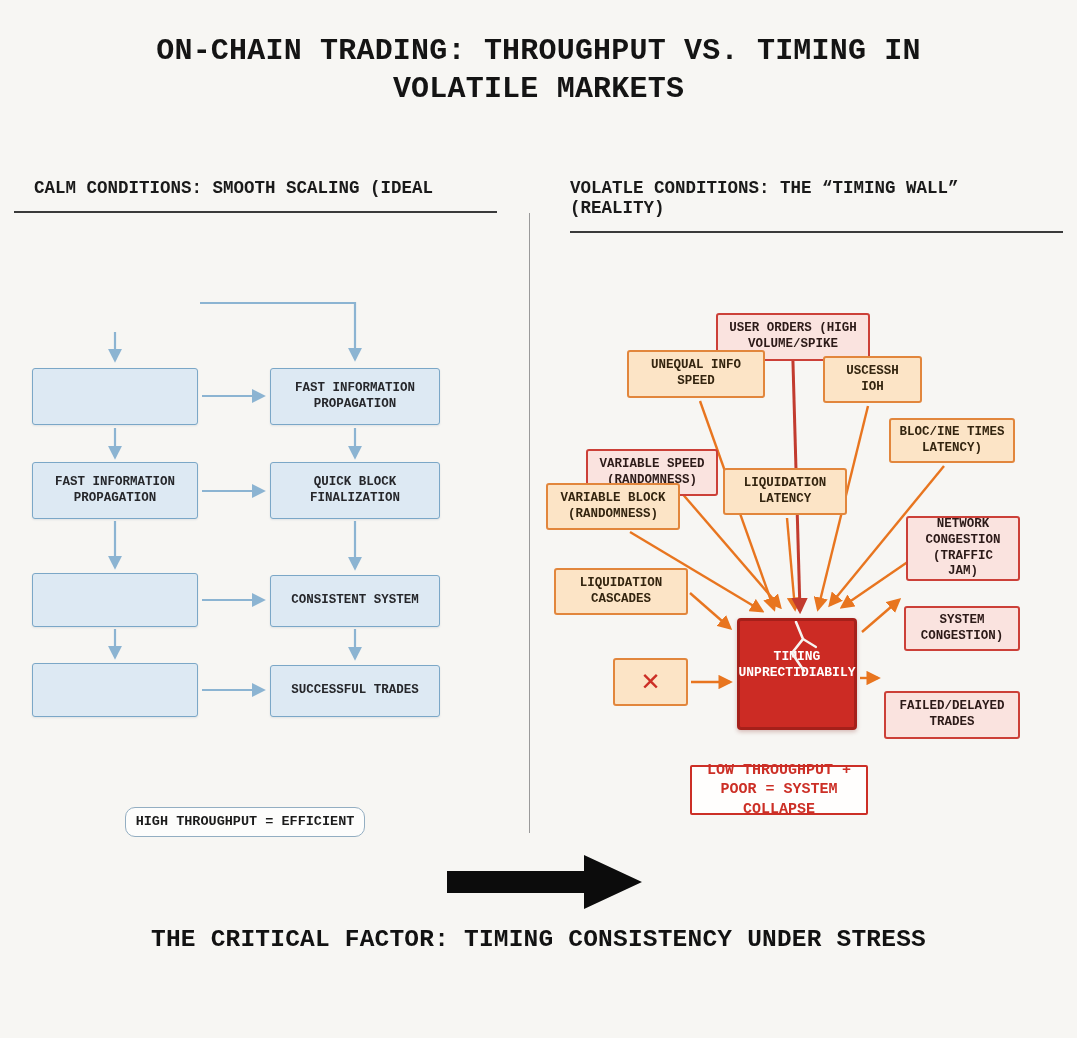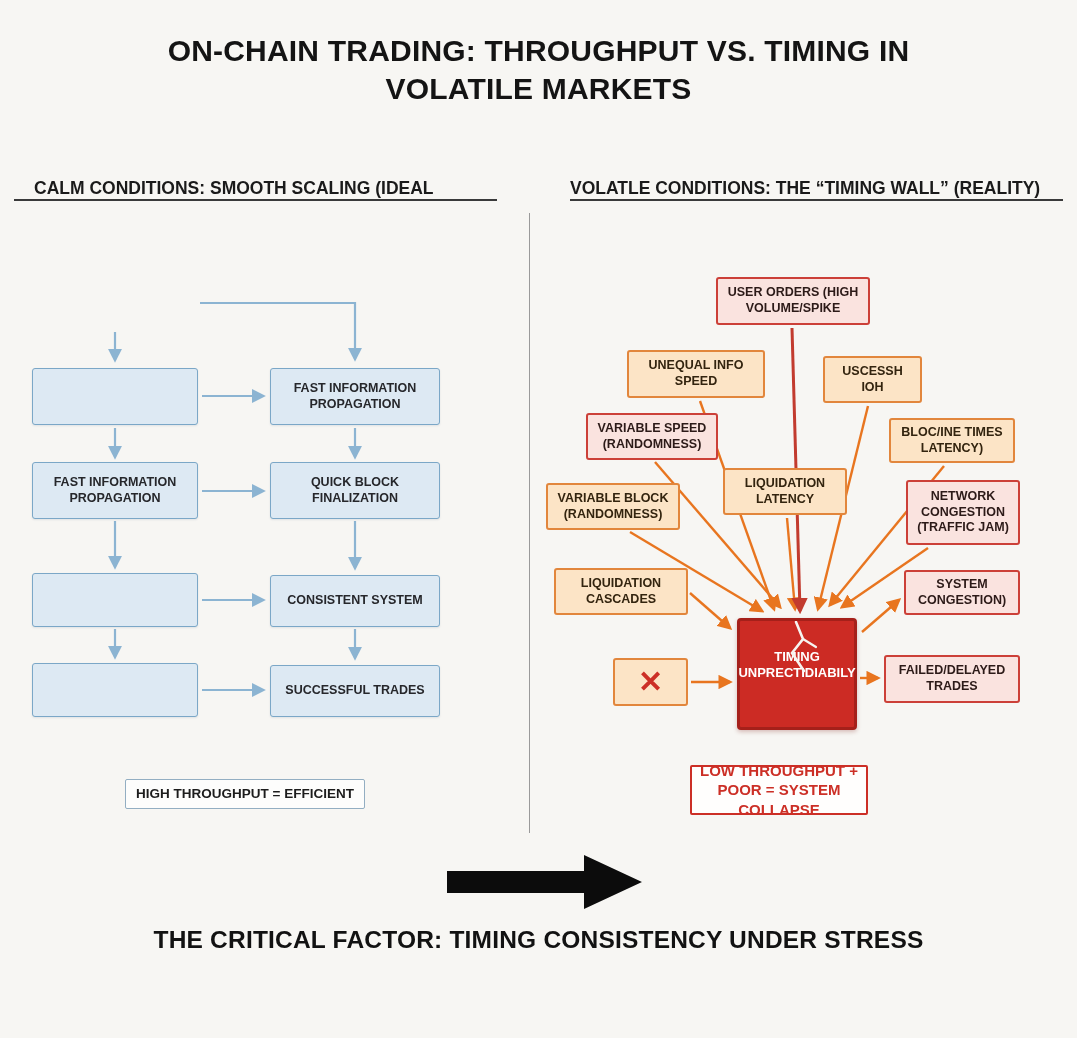--- a/index.html
+++ b/index.html
@@ -1,45 +1,45 @@
 <!DOCTYPE html>
 <html><head>
 <meta charset="utf-8">
 <style>
   html,body{margin:0;padding:0;background:#f7f6f3;}
   .canvas{
     position:relative;width:1077px;height:1038px;background:#f7f6f3;
-    font-family:Liberation Sans, sans-serif;overflow:hidden;
+    font-family:Liberation Mono, monospace;overflow:hidden;
   }
   .abs{position:absolute;}
   .title{
     left:0;top:32px;width:1077px;text-align:center;
     font-size:30px;font-weight:bold;color:#141414;line-height:1.28;
     letter-spacing:0.2px;
   }
   .title span{display:inline-block;max-width:840px;}
   .panel-header{
     font-size:17.5px;font-weight:bold;color:#1a1a1a;
-    padding-bottom:0;border-bottom:2px solid #3a3a3a;
+    padding-bottom:13px;border-bottom:2px solid #3a3a3a;
   }
   .hdr-left{left:14px;top:178px;width:483px;padding-left:20px;box-sizing:border-box;}
   .hdr-right{left:570px;top:178px;width:493px;box-sizing:border-box;}
   .divider{left:529px;top:213px;width:1px;height:620px;background:#9a9a9a;}
   .layer{left:0;top:0;pointer-events:none;}
   .node{
     position:absolute;box-sizing:border-box;display:flex;align-items:center;justify-content:center;
     text-align:center;font-weight:bold;font-size:12.5px;line-height:1.25;color:#26272b;
     border-radius:3px;padding:4px 8px;
   }
   .blue{background:#dde9f3;border:1.5px solid #7ba7c7;box-shadow:0 1px 2px rgba(60,90,120,.12);}
   .orange{background:#fce4c6;border:2px solid #e2863c;color:#33240f;}
-  .pink{background:#fae3df;border:2px solid #cc4038;color:#2c1a18;}
+  .pink{background:#fae3df;border:2px solid #cc4038;color:#2c1a18;margin-top:36px;}
   .caption-left{
     background:#fdfdfc;border:1.5px solid #93aec2;color:#1c1c1c;
-    font-size:13.5px;border-radius:2px;
+    font-size:13.5px;border-radius:10px;margin-top:28px;
   }
   .caption-right{
     background:#fffefd;border:2px solid #cc2f26;color:#cc2f26;
     font-size:15px;border-radius:2px;line-height:1.3;
   }
   .center-node{
     background:#cc2b24;border:3px solid #a5201a;color:#ffffff;
     font-size:13px;border-radius:4px;align-items:center;padding-bottom:22px;
     box-shadow:0 2px 4px rgba(120,20,10,.25);
   }

